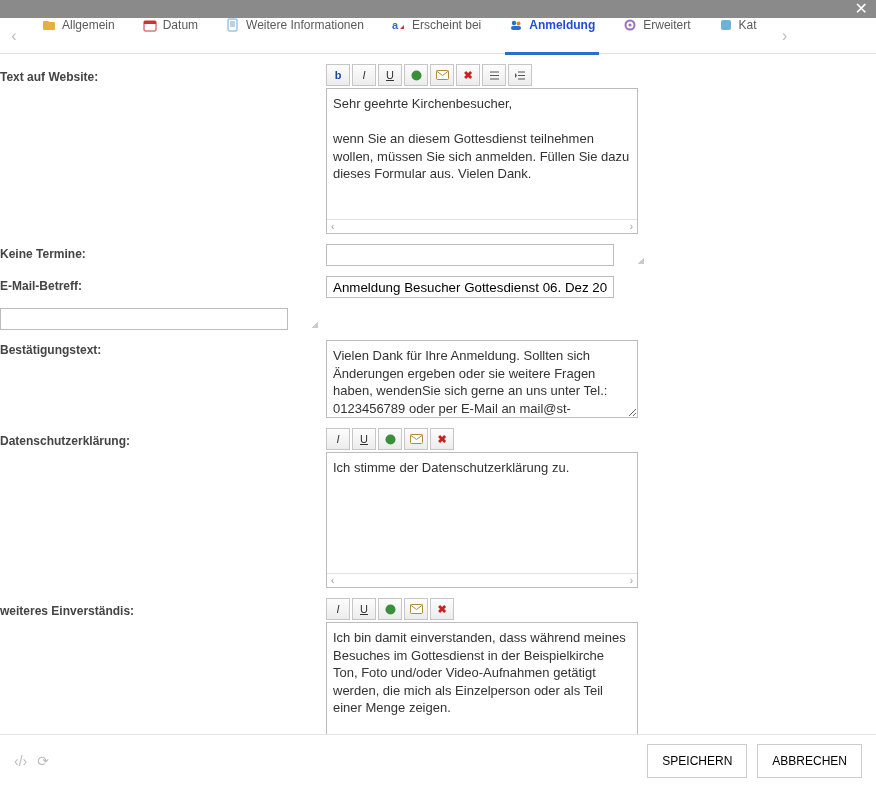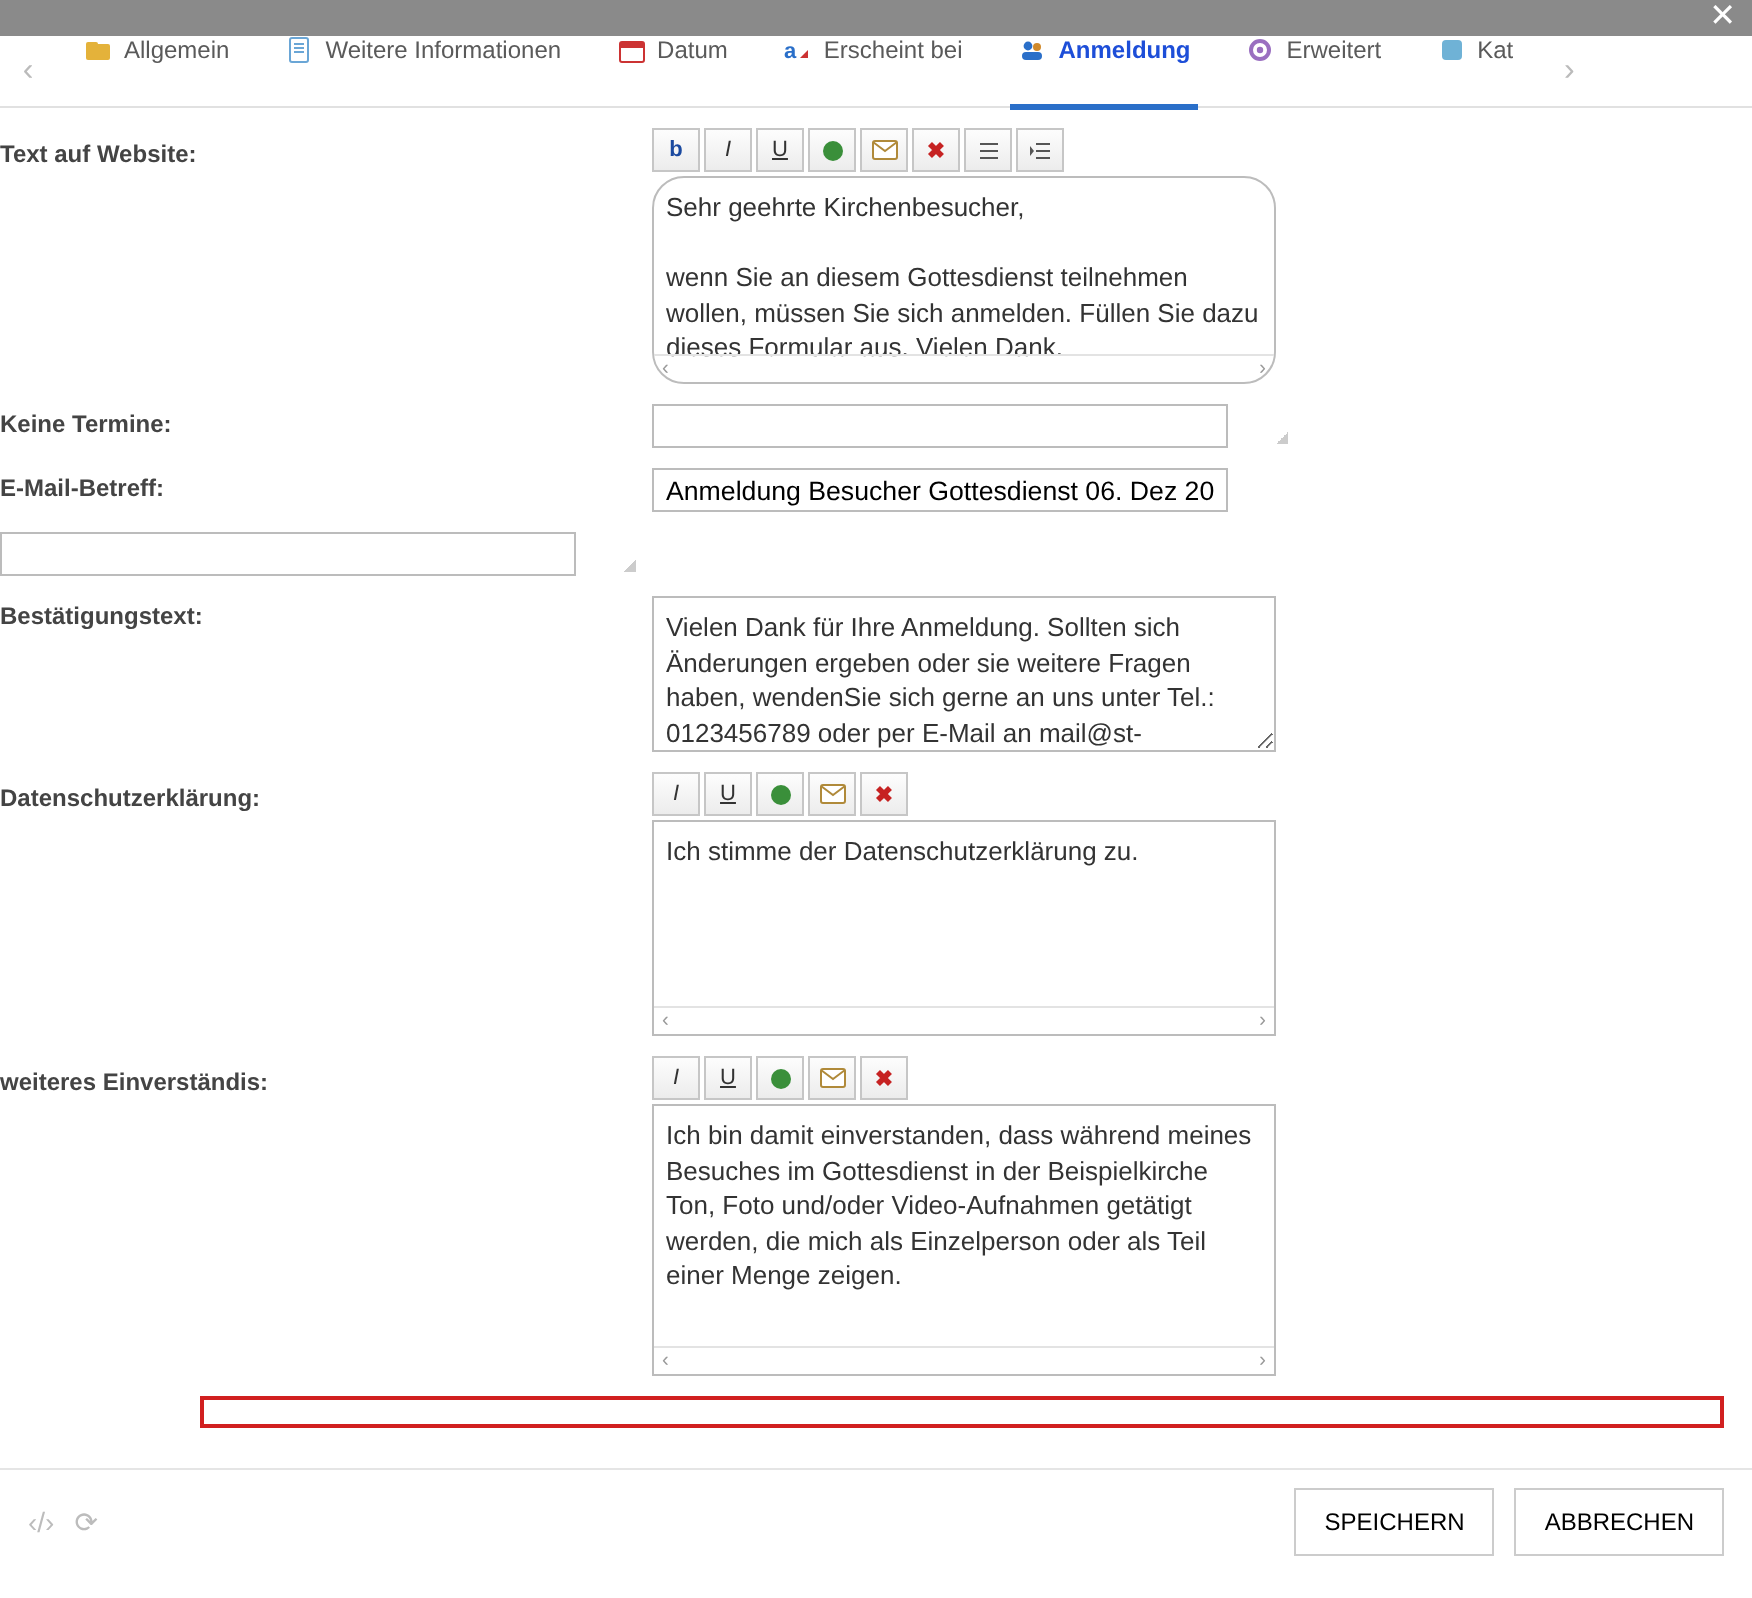--- a/index.html
+++ b/index.html
@@ -188,37 +188,37 @@
           <rect x="1" y="4" width="12" height="8" rx="1" fill="#e4b23a"></rect>
           <rect x="1" y="3" width="6" height="3" rx="1" fill="#e4b23a"></rect>
         </svg>
     </span>
     <span>Allgemein</span>
   </div>
 
   <div class="tab">
     <span class="ticon">
       <svg width="14" height="14">
+          <rect x="1" y="3" width="12" height="10" rx="1" fill="#fff" stroke="#c33"></rect>
+          <rect x="1" y="3" width="12" height="3" fill="#c33"></rect>
+        </svg>
+    </span>
+    <span>Datum</span>
+  </div>
+
+  <div class="tab">
+    <span class="ticon">
+      <svg width="14" height="14">
           <rect x="2" y="1" width="9" height="12" rx="1" fill="#fff" stroke="#6aa6d6"></rect>
           <line x1="4" y1="4" x2="9" y2="4" stroke="#6aa6d6"></line>
           <line x1="4" y1="6" x2="9" y2="6" stroke="#6aa6d6"></line>
           <line x1="4" y1="8" x2="9" y2="8" stroke="#6aa6d6"></line>
         </svg>
     </span>
     <span>Weitere Informationen</span>
-  </div>
-
-  <div class="tab">
-    <span class="ticon">
-      <svg width="14" height="14">
-          <rect x="1" y="3" width="12" height="10" rx="1" fill="#fff" stroke="#c33"></rect>
-          <rect x="1" y="3" width="12" height="3" fill="#c33"></rect>
-        </svg>
-    </span>
-    <span>Datum</span>
   </div>
 
   <div class="tab">
     <span class="ticon">
       <svg width="14" height="14">
           <text x="0" y="11" font-size="11" fill="#2a6fc9" font-weight="bold">a</text>
           <path d="M8 11 L12 7 L12 11 Z" fill="#c33"></path>
         </svg>
     </span>
     <span>Erscheint bei</span>
@@ -295,21 +295,21 @@
             <line x1="4" y1="3" x2="11" y2="3" stroke="#555"></line>
             <line x1="4" y1="6.5" x2="11" y2="6.5" stroke="#555"></line>
             <line x1="4" y1="10" x2="11" y2="10" stroke="#555"></line>
             <path d="M1 4 L3 6.5 L1 9 Z" fill="#555"></path>
           </svg>
       </div>
     </div>
   </div>
   <div class="form-row">
     <div></div>
-    <div class="editor-frame" style="height:104px;border-radius:16px;">
+    <div class="editor-frame" style="height:146px;">
       <div class="editor-body">Sehr geehrte Kirchenbesucher,
 
 wenn Sie an diesem Gottesdienst teilnehmen wollen, müssen Sie sich anmelden. Füllen Sie dazu dieses Formular aus. Vielen Dank.</div>
       <div class="editor-scroll">
         <span>‹</span>
         <span>›</span>
       </div>
     </div>
   </div>
 
@@ -351,21 +351,21 @@
         <svg width="13" height="10">
             <rect x="0.5" y="0.5" width="12" height="9" rx="1" fill="#fff" stroke="#b08a3a"></rect>
             <path d="M0.5 1 L6.5 5.5 L12.5 1" fill="none" stroke="#b08a3a"></path>
           </svg>
       </div>
       <div class="tbtn red">✖</div>
     </div>
   </div>
   <div class="form-row">
     <div></div>
-    <div class="editor-frame" style="height:108px;">
+    <div class="editor-frame" style="height:136px;">
       <div class="editor-body">Ich stimme der Datenschutzerklärung zu.</div>
       <div class="editor-scroll">
         <span>‹</span>
         <span>›</span>
       </div>
     </div>
   </div>
 
   <div class="form-row toolbar-row">
     <div class="label">weiteres Einverständis:</div>

